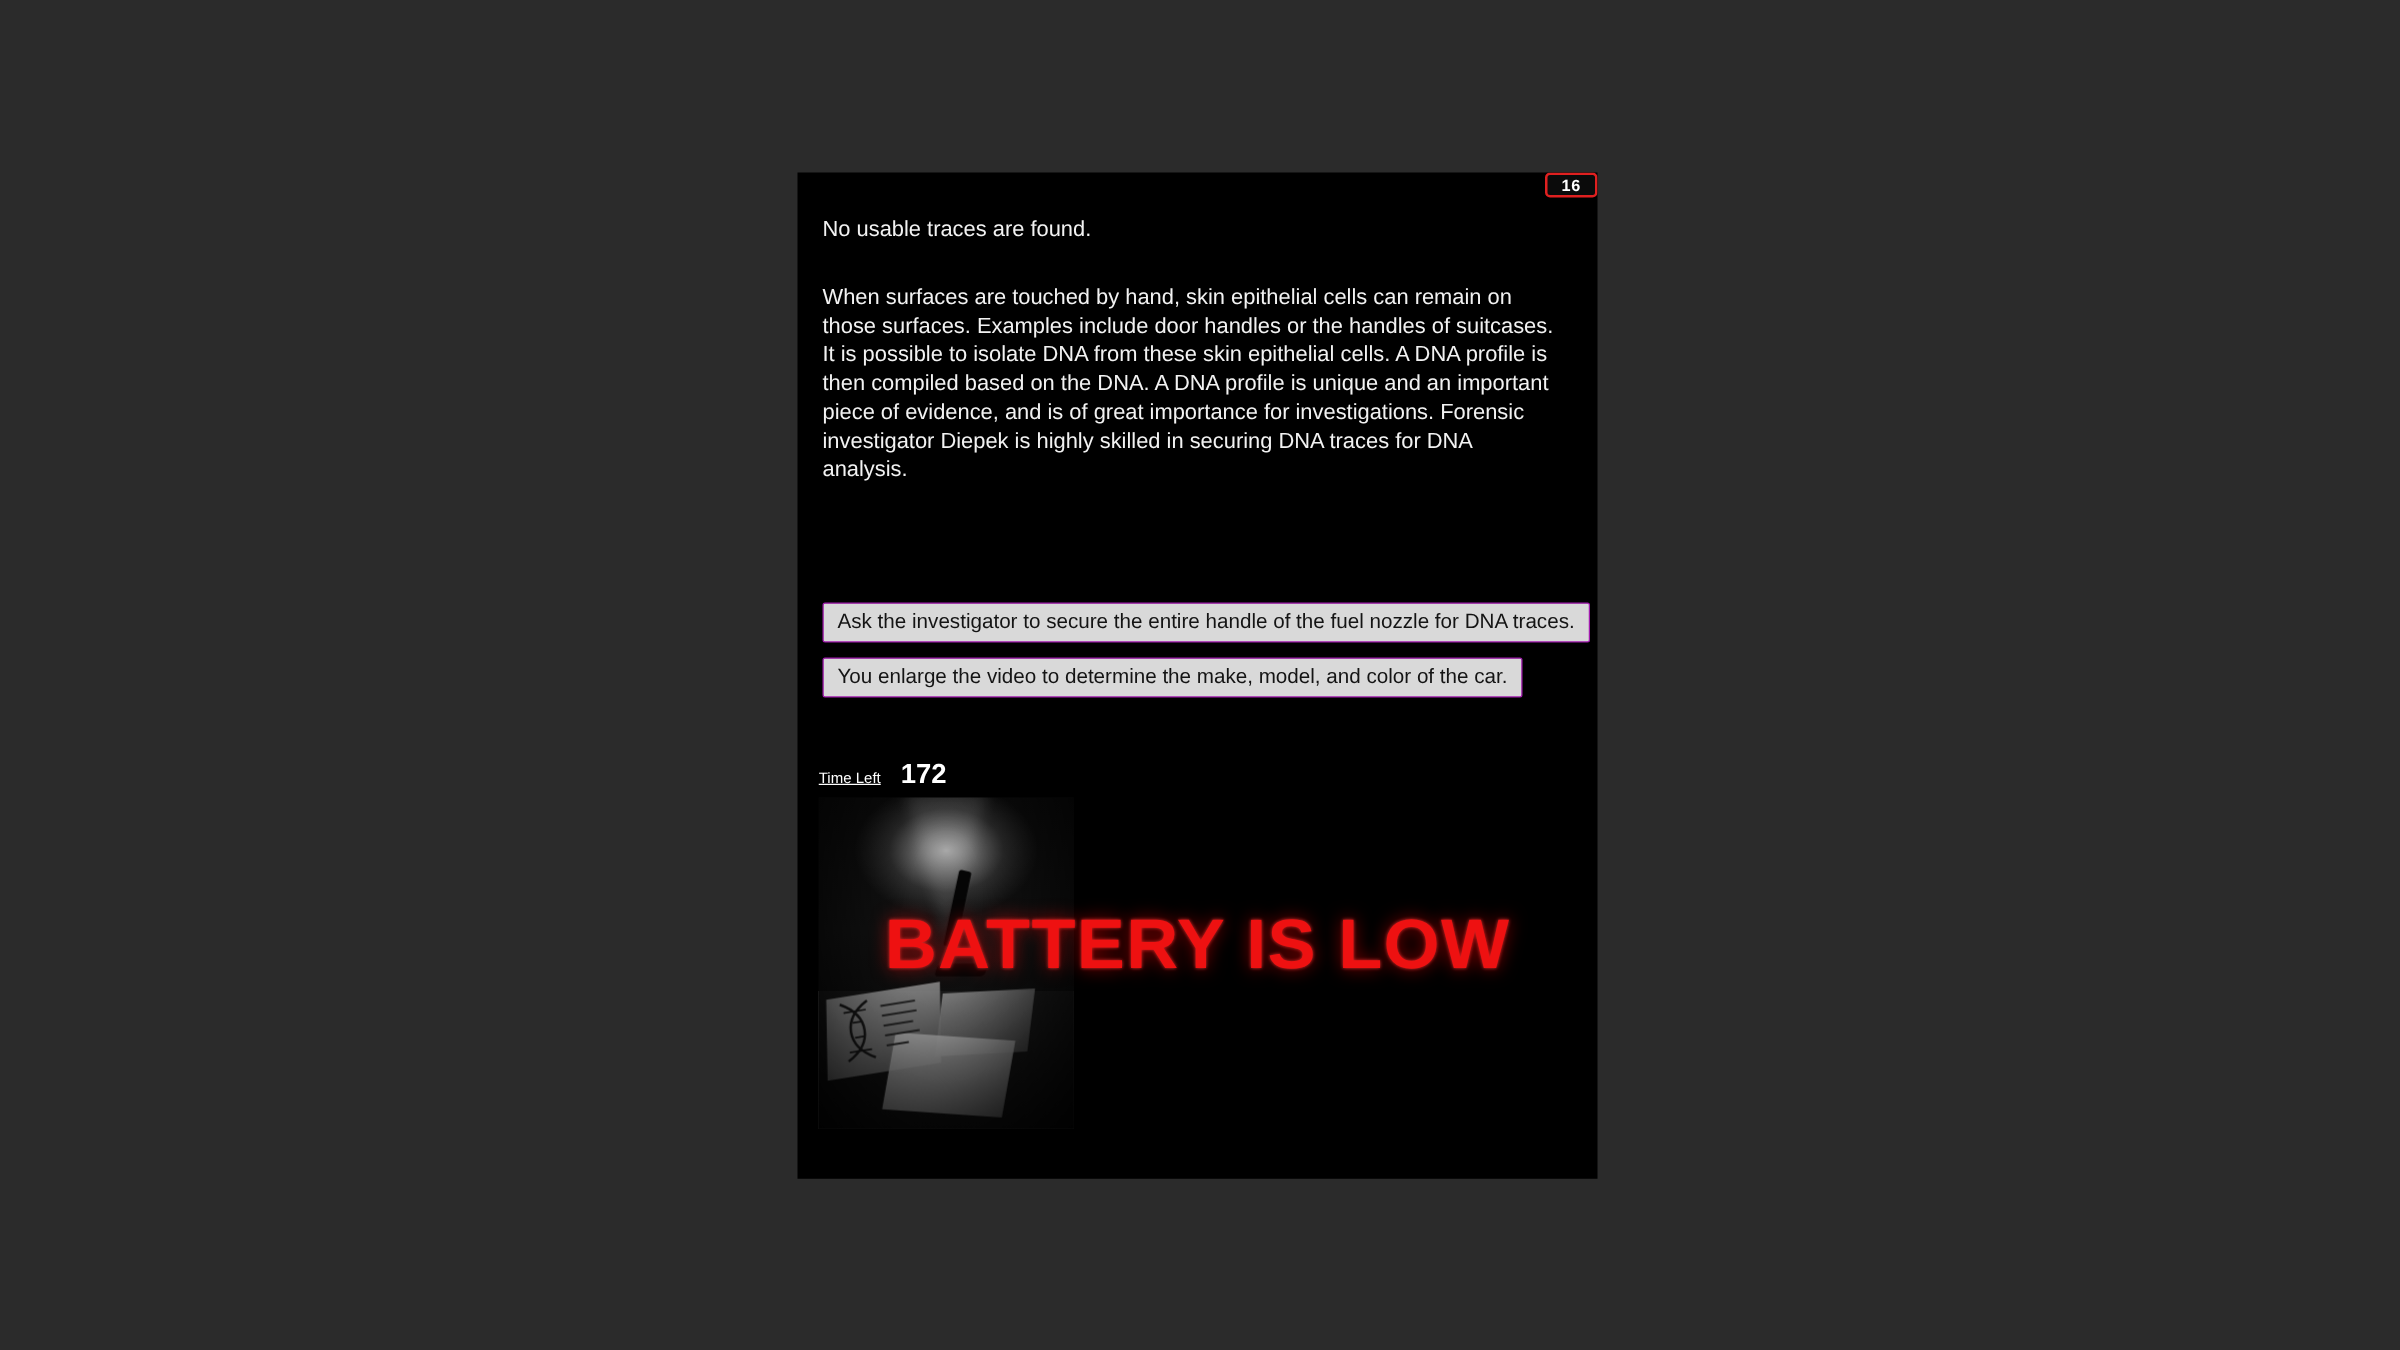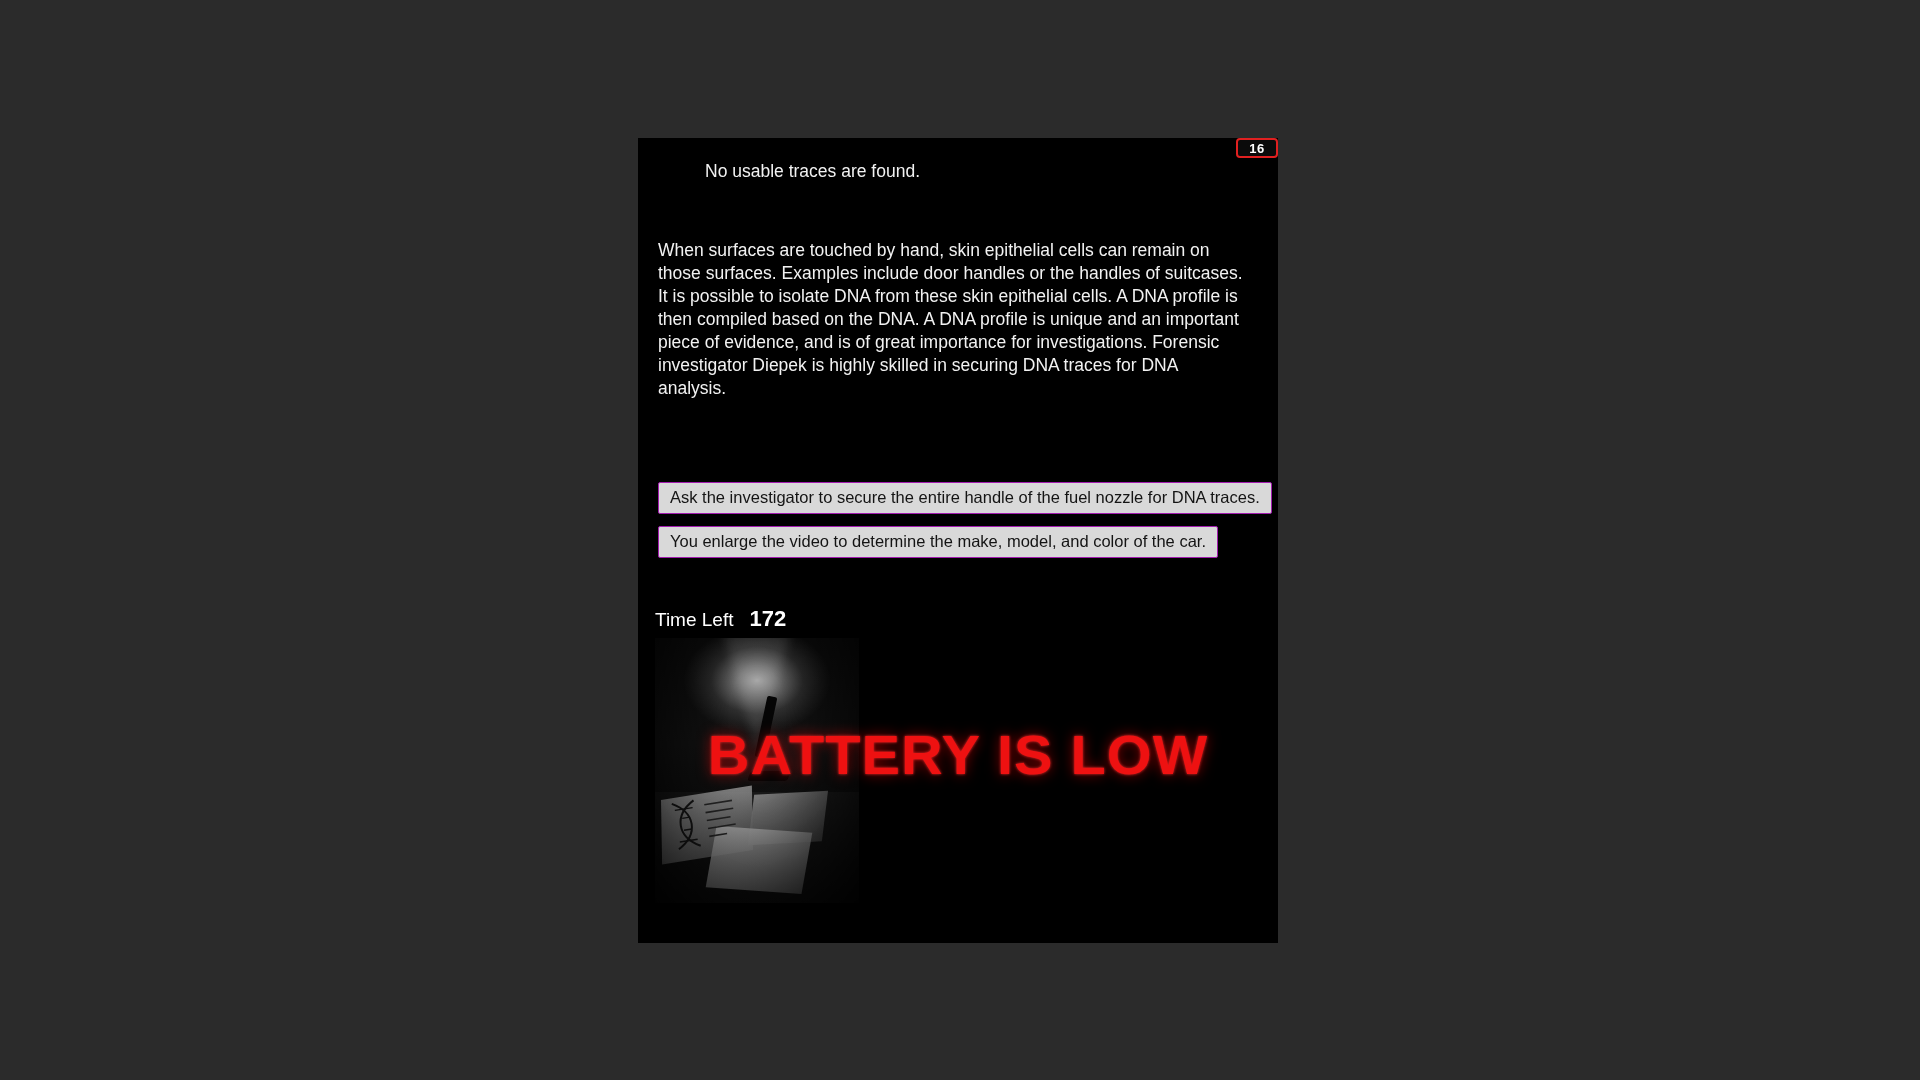--- a/index.html
+++ b/index.html
@@ -52,22 +52,22 @@
   
   .story-text {
     position: absolute;
     left: 20px;
     color: #f2f2f2;
     font-size: 17.5px;
     line-height: 23px;
     width: 600px;
   }
 
-  #intro-line { top: 22px; margin-left: 47px; }
-  #paragraph-1 { top: 101px; width: 592px; }
+  #intro-line { top: 34px; }
+  #paragraph-1 { top: 88px; width: 592px; }
   #paragraph-2 { top: 240px; width: 580px; }
 
   
   .choice-btn {
     position: absolute;
     left: 20px;
     background: #d9d9d9;
     color: #141414;
     font-size: 16.5px;
     font-family: "Liberation Sans", sans-serif;
@@ -86,21 +86,22 @@
   #timer-row {
     position: absolute;
     left: 17px;
     top: 468px;
     color: #ffffff;
     display: flex;
     align-items: baseline;
     gap: 16px;
   }
   #timer-label {
-    font-size: 19px;
+    font-size: 12px;
+    text-decoration: underline;
   }
   #timer-value {
     font-size: 22px;
     font-weight: bold;
   }
 
   
   #scene-image {
     position: absolute;
     left: 17px;

